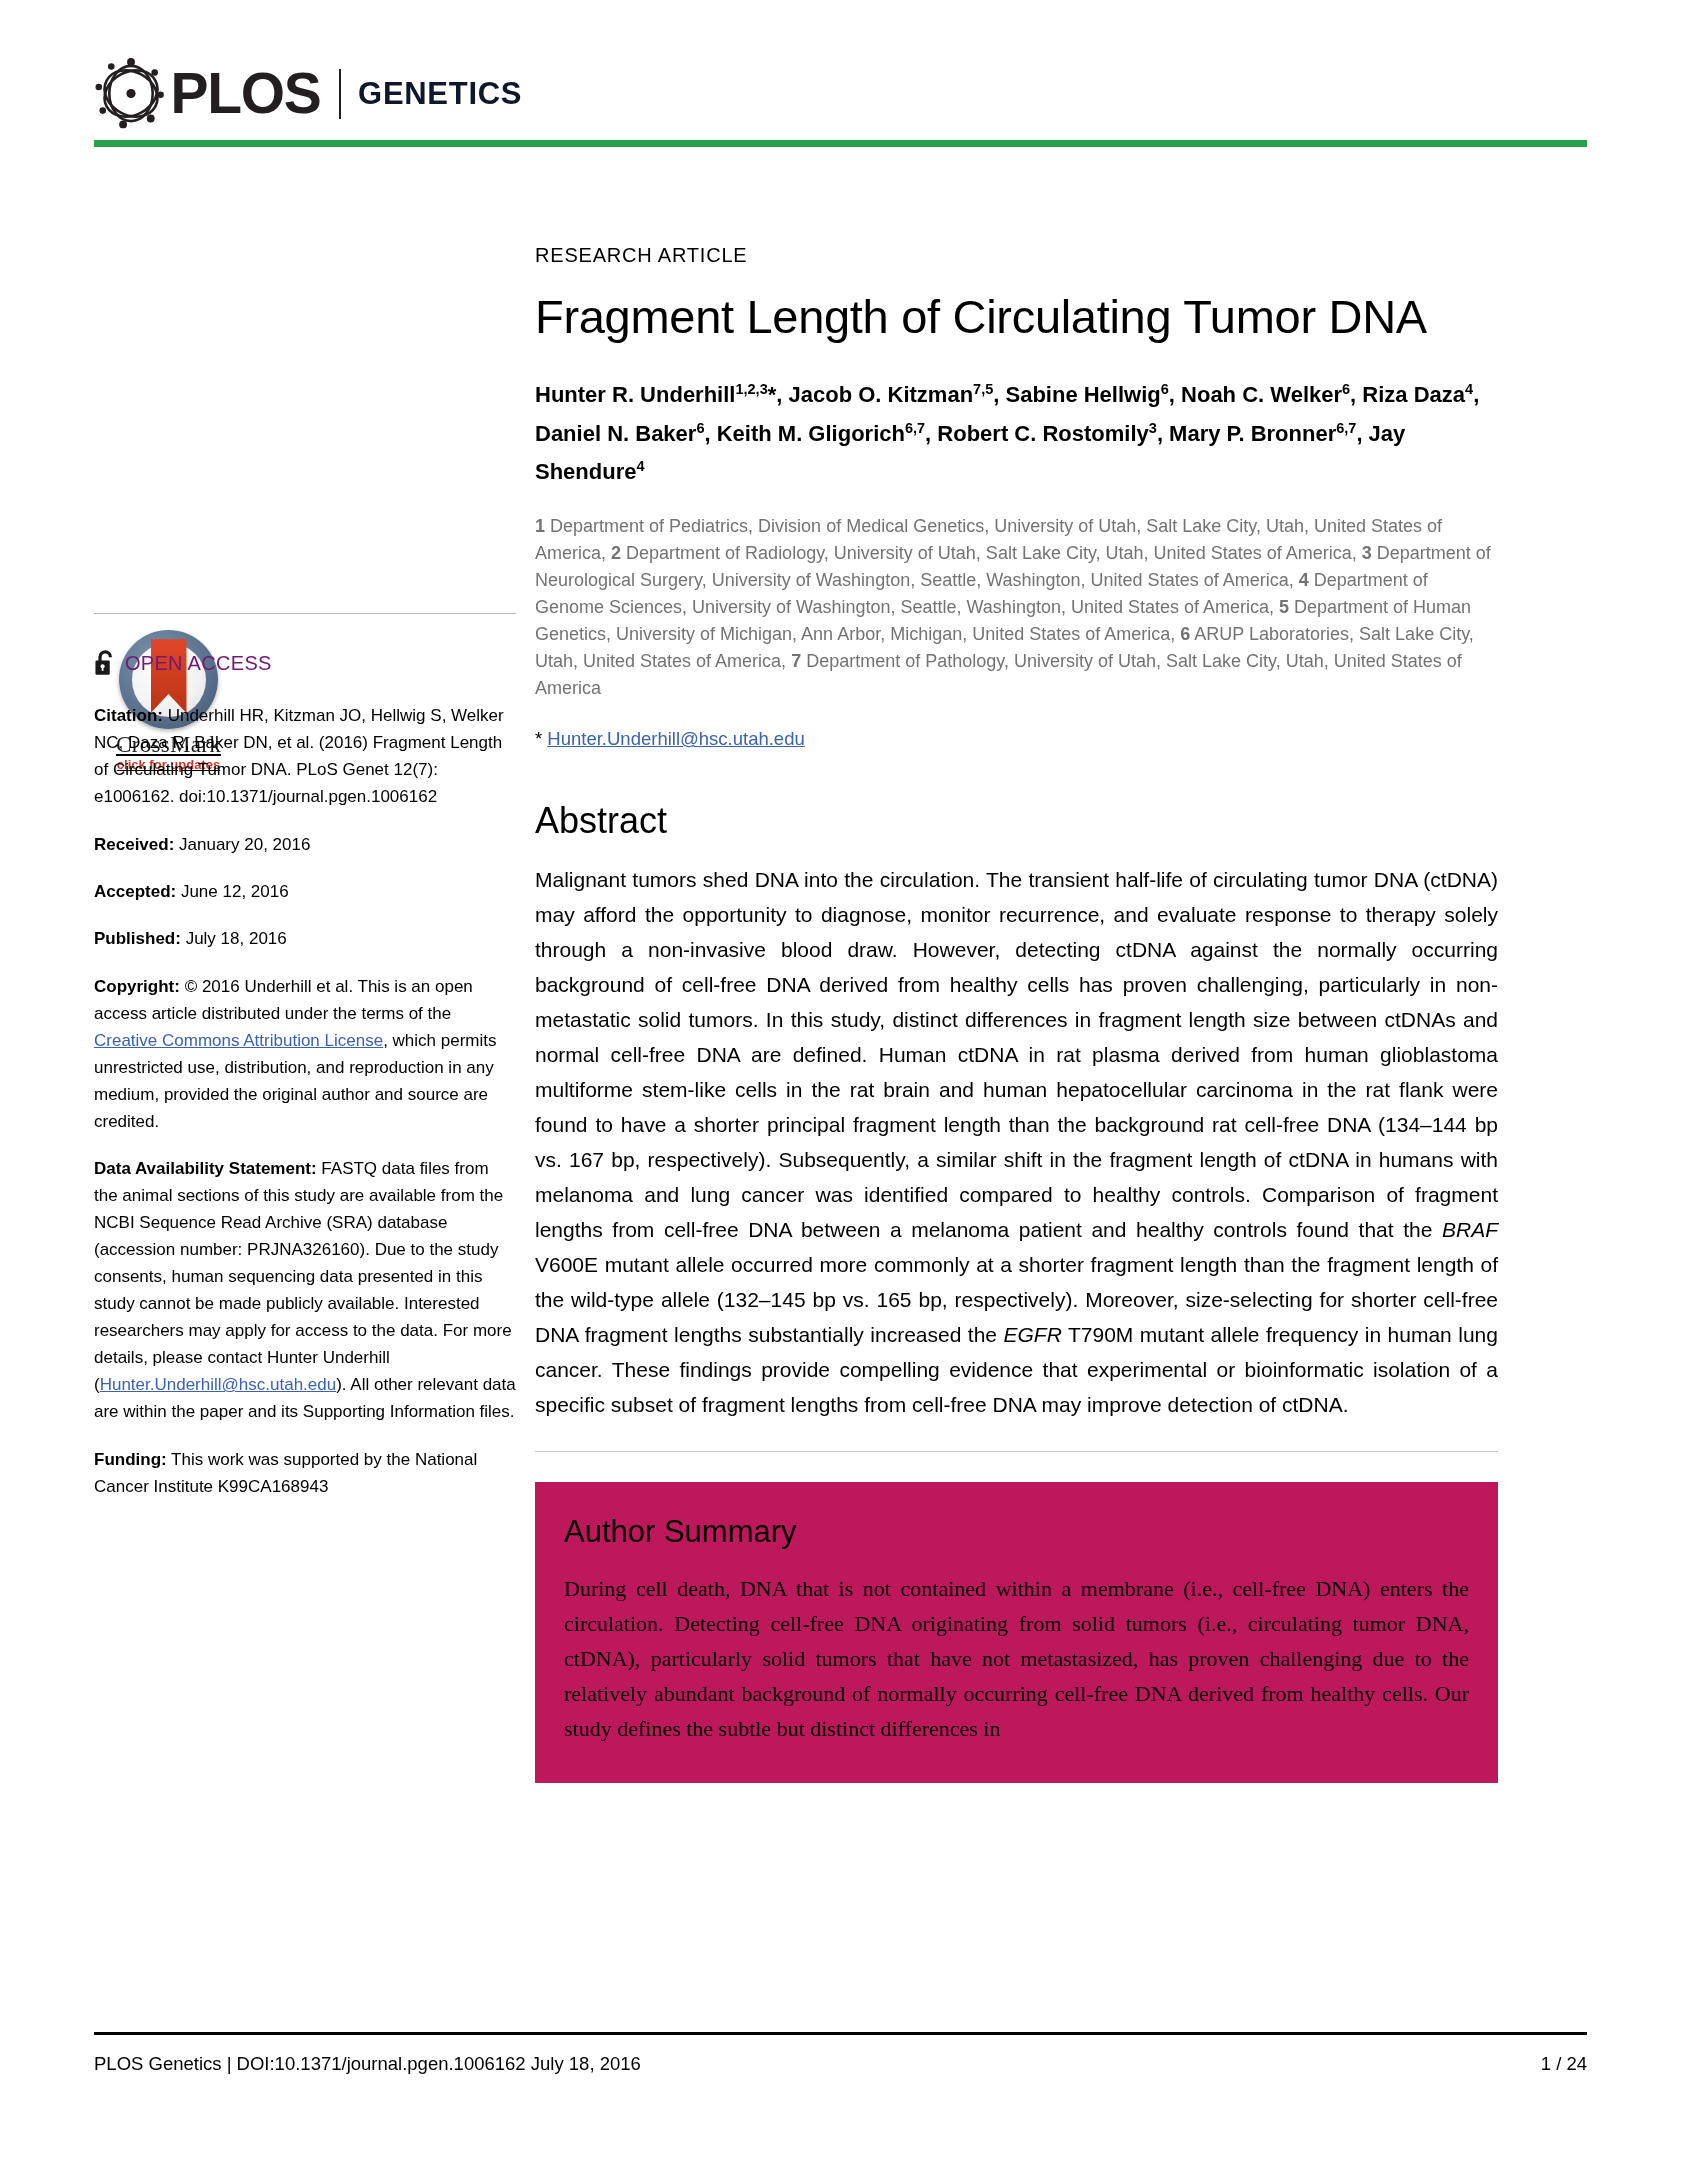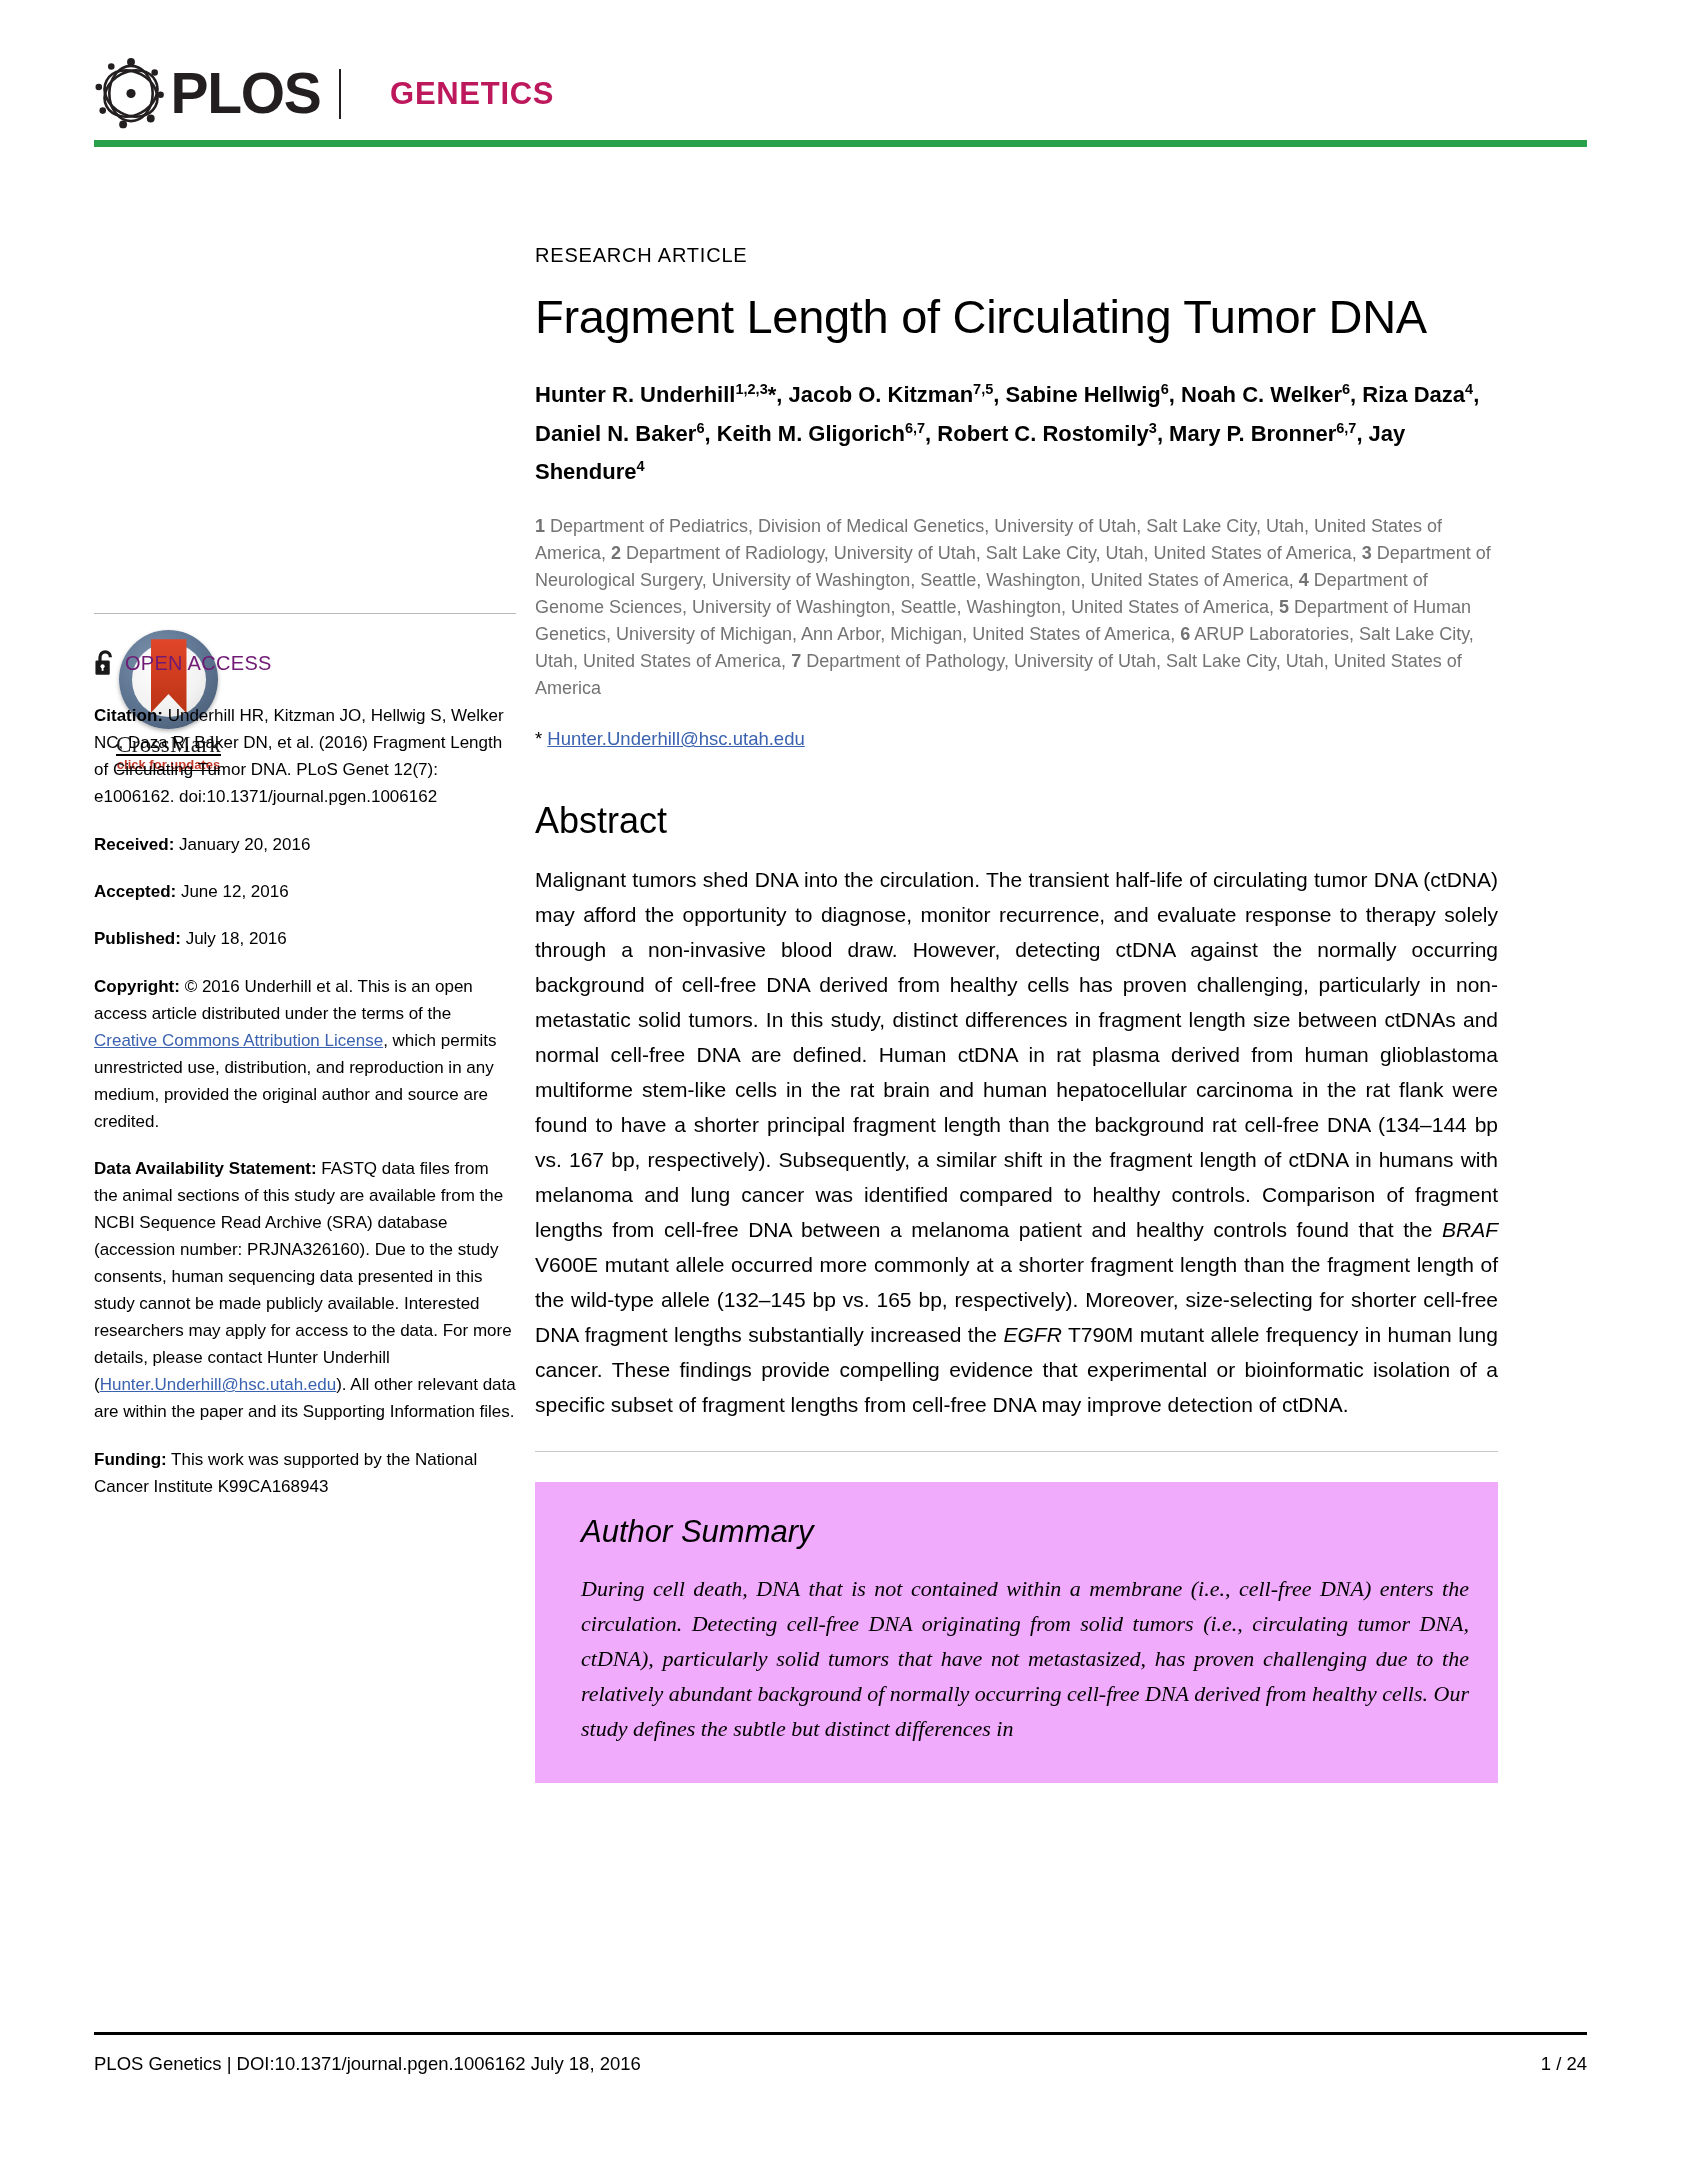--- a/index.html
+++ b/index.html
@@ -46,23 +46,22 @@
     width: 2px;
     height: 50px;
     background: #231f20;
     margin: 0 17px 0 18.5px;
   }
   .journal-name {
     font-family: "Liberation Sans", sans-serif;
     font-weight: bold;
     font-size: 31px;
     letter-spacing: 0.7px;
-    color: #be185d;
+    color: #0f172a;
     line-height: 1;
-    margin-left: 32px;
   }
   .green-rule {
     position: absolute;
     left: 94px;
     top: 140px;
     width: 1493px;
     height: 7.3px;
     background: #29a14a;
   }
 
@@ -216,24 +215,23 @@
     margin: 0;
   }
   .abstract-body i { font-style: italic; }
   .abs-rule {
     width: 963px;
     height: 1.3px;
     background: #c8c8c8;
     margin: 29px 0 30px 0;
   }
   .summary-box {
-    background: #f0abfc;
-    padding: 32px 29px 37px 46px;
+    background: #be185d;
+    padding: 32px 29px 37px 29px;
     width: 963px;
-    font-style: italic;
   }
   .summary-head {
     font-size: 31px;
     font-weight: normal;
     margin: 0 0 21px 0;
     color: #000;
   }
   .summary-body {
     font-family: "Liberation Serif", serif;
     font-size: 22px;

